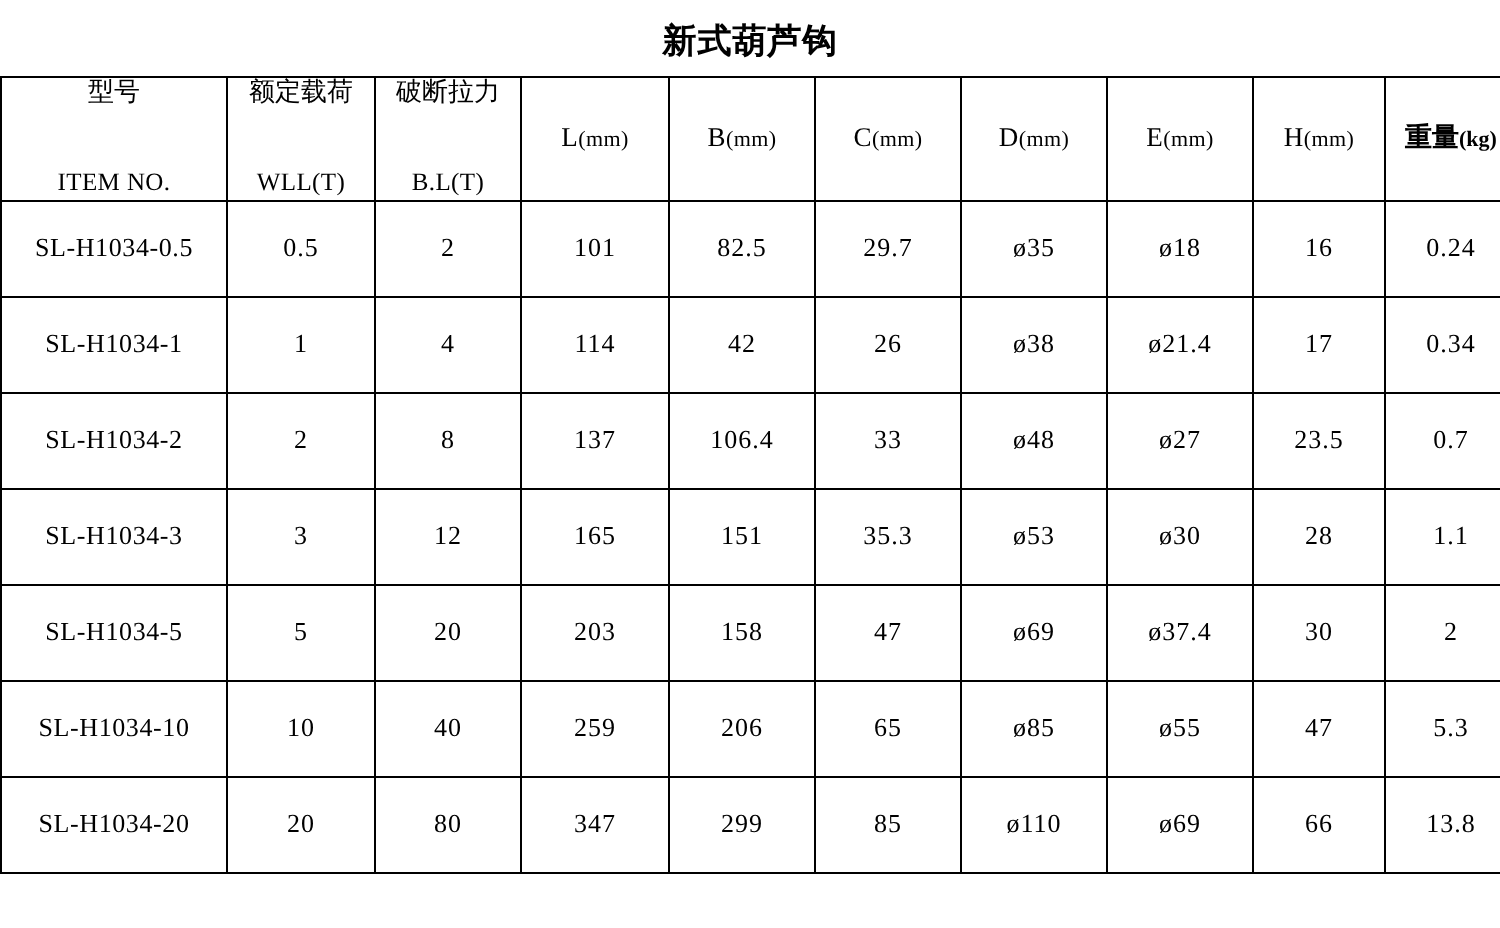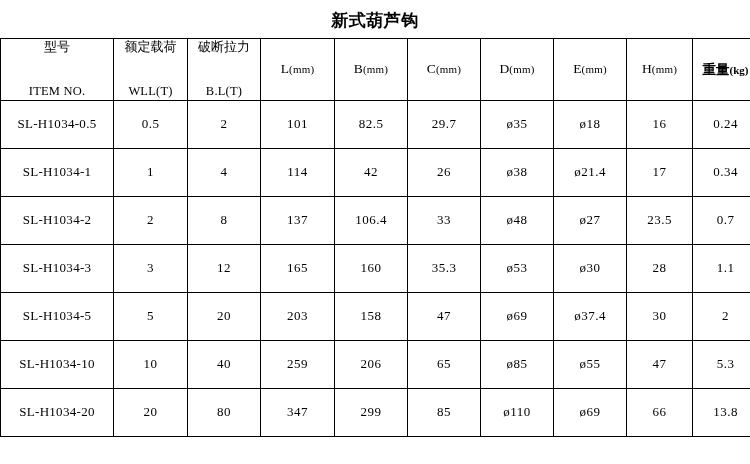--- a/index.html
+++ b/index.html
@@ -202,21 +202,21 @@
         <td class="val">ø48</td>
         <td class="val">ø27</td>
         <td class="val">23.5</td>
         <td class="val">0.7</td>
       </tr>
       <tr>
         <td class="model-cell">SL-H1034-3</td>
         <td class="val">3</td>
         <td class="val">12</td>
         <td class="val">165</td>
-        <td class="val">160</td>
+        <td class="val">151</td>
         <td class="val">35.3</td>
         <td class="val">ø53</td>
         <td class="val">ø30</td>
         <td class="val">28</td>
         <td class="val">1.1</td>
       </tr>
       <tr>
         <td class="model-cell">SL-H1034-5</td>
         <td class="val">5</td>
         <td class="val">20</td>

